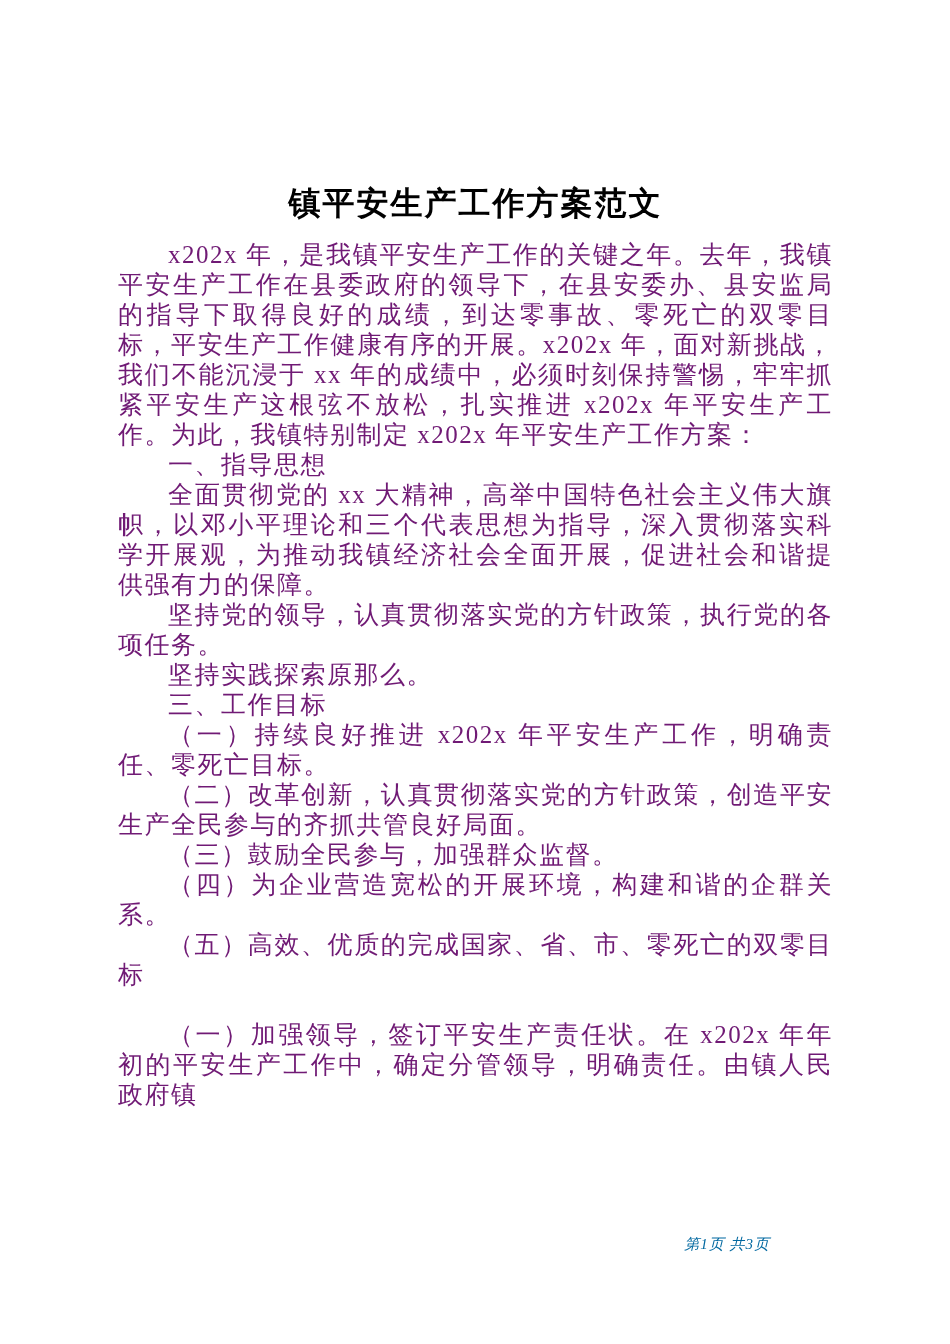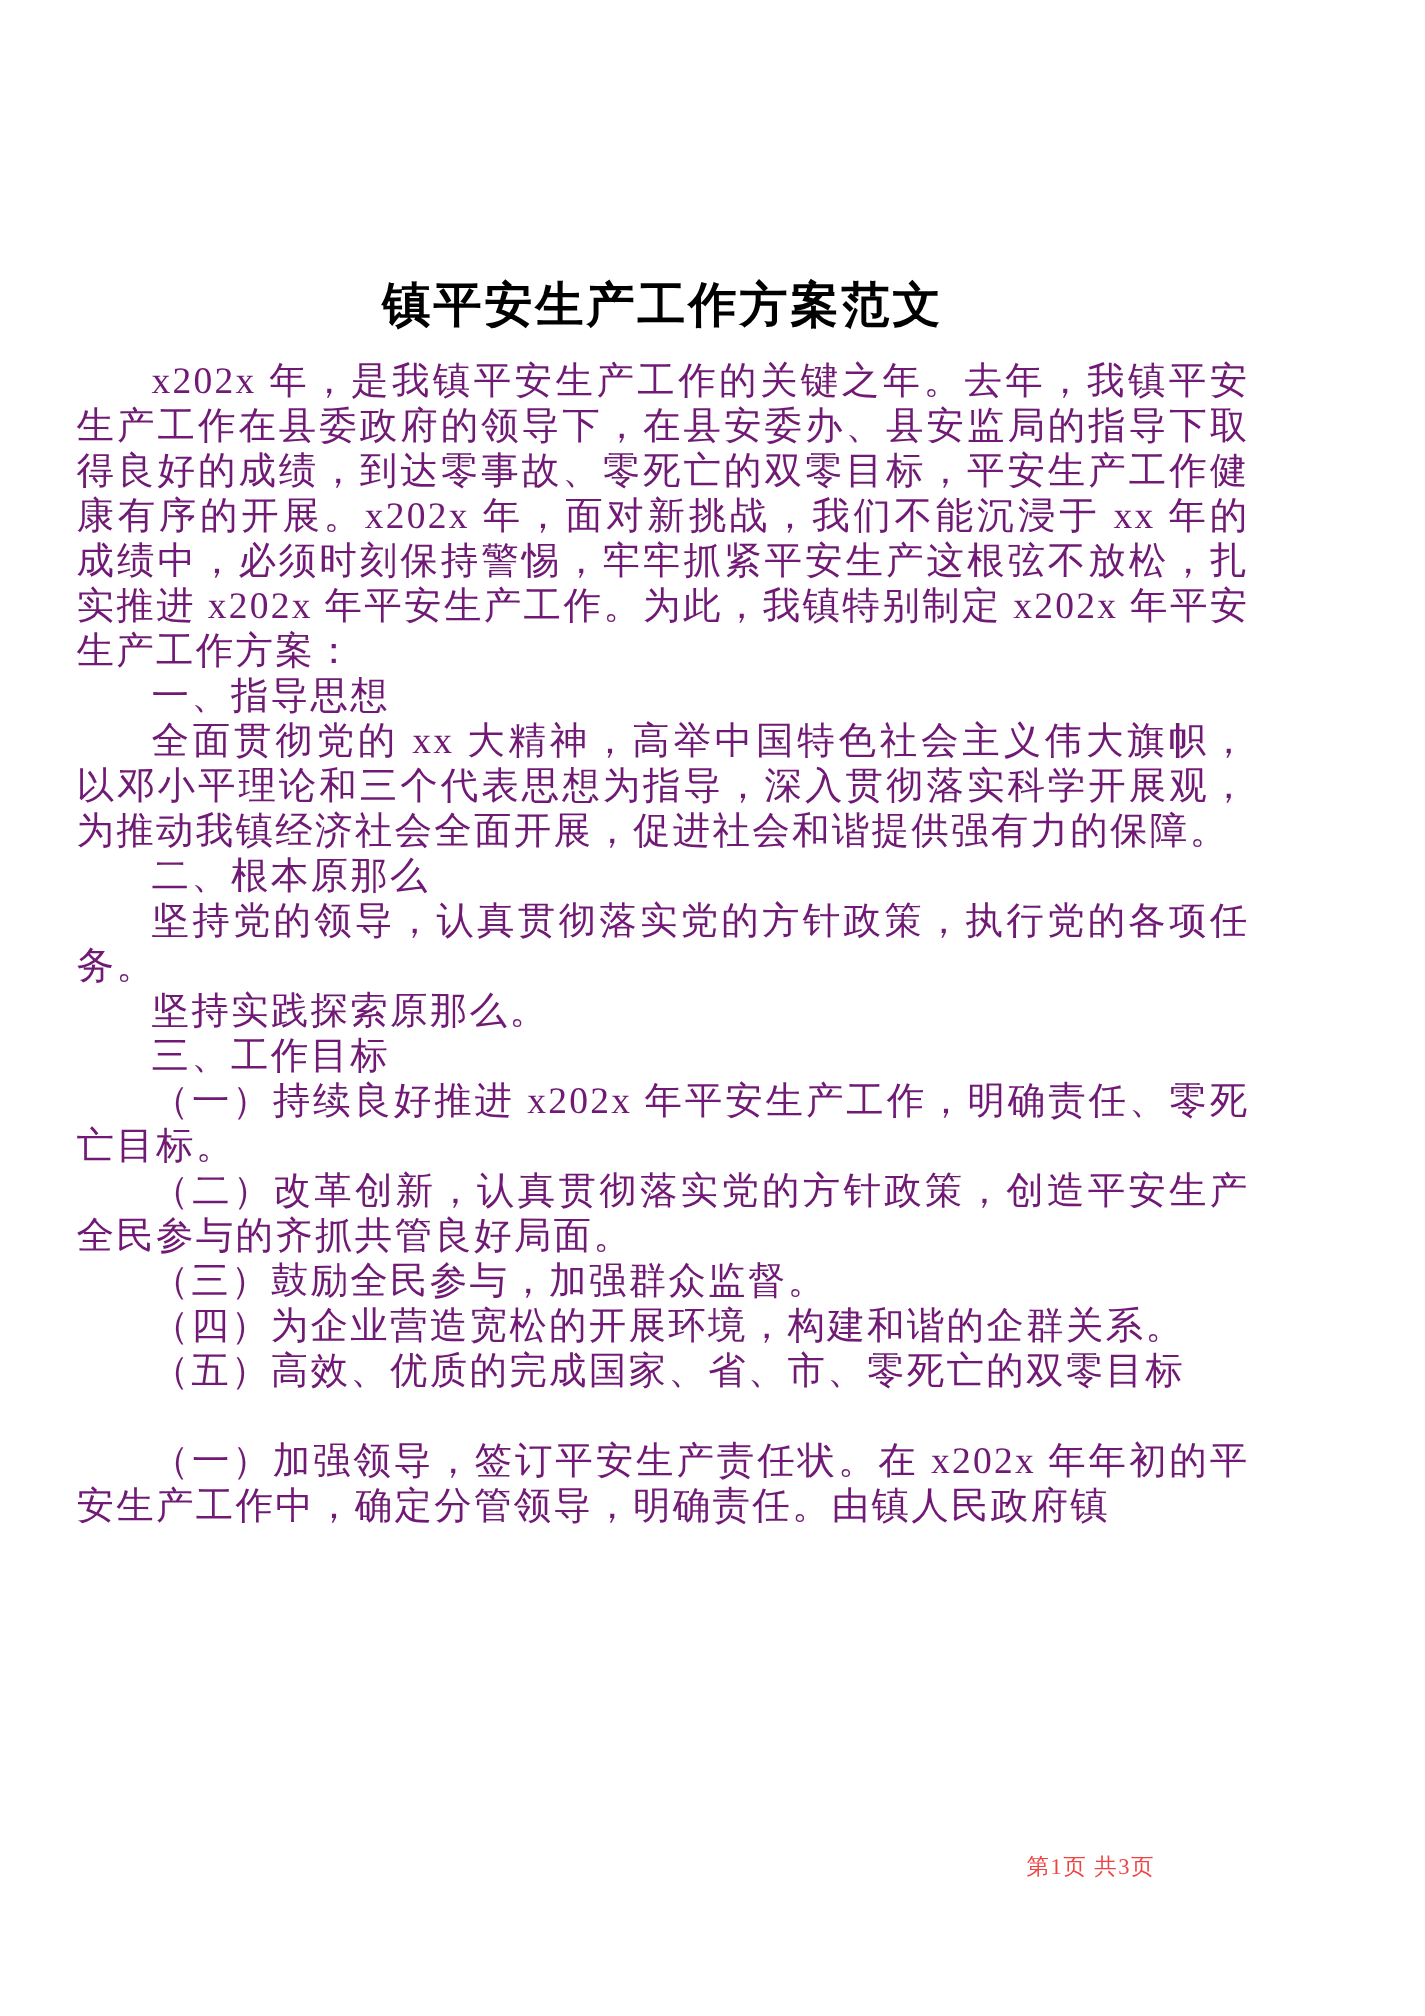--- a/index.html
+++ b/index.html
@@ -7,21 +7,21 @@
     padding: 0;
     background: #ffffff;
   }
   .page {
     position: relative;
     width: 950px;
     height: 1344px;
     margin: 0 auto;
     background: #ffffff;
     box-sizing: border-box;
-    padding: 182px 117px 0 51px;
+    padding: 182px 117px 0 118px;
     font-family: "Liberation Serif", "DejaVu Serif", serif;
     color: #000000;
     overflow: hidden;
   }
   .title {
     margin: 0 0 16px 0;
     text-align: center;
     font-size: 32px;
     font-weight: bold;
     letter-spacing: 2px;
@@ -44,34 +44,34 @@
   .blank {
     margin: 0;
     height: 30px;
   }
   .footer {
     position: absolute;
     right: 180px;
     bottom: 90px;
     font-size: 15px;
     letter-spacing: 1px;
-    color: #ef4444;
+    color: #0369a1;
+    font-style: italic;
   }
 </style>
 </head>
 <body>
 
 <div class="page">
   <h1 class="title">镇平安生产工作方案范文</h1>
 
   <div class="doc-body">
       <p class="para">x202x 年，是我镇平安生产工作的关键之年。去年，我镇平安生产工作在县委政府的领导下，在县安委办、县安监局的指导下取得良好的成绩，到达零事故、零死亡的双零目标，平安生产工作健康有序的开展。x202x 年，面对新挑战，我们不能沉浸于 xx 年的成绩中，必须时刻保持警惕，牢牢抓紧平安生产这根弦不放松，扎实推进 x202x 年平安生产工作。为此，我镇特别制定 x202x 年平安生产工作方案：</p>
       <p class="para">一、指导思想</p>
       <p class="para">全面贯彻党的 xx 大精神，高举中国特色社会主义伟大旗帜，以邓小平理论和三个代表思想为指导，深入贯彻落实科学开展观，为推动我镇经济社会全面开展，促进社会和谐提供强有力的保障。</p>
-      <p class="para">二、根本原那么</p>
       <p class="para">坚持党的领导，认真贯彻落实党的方针政策，执行党的各项任务。</p>
       <p class="para">坚持实践探索原那么。</p>
       <p class="para">三、工作目标</p>
       <p class="para">（一）持续良好推进 x202x 年平安生产工作，明确责任、零死亡目标。</p>
       <p class="para">（二）改革创新，认真贯彻落实党的方针政策，创造平安生产全民参与的齐抓共管良好局面。</p>
       <p class="para">（三）鼓励全民参与，加强群众监督。</p>
       <p class="para">（四）为企业营造宽松的开展环境，构建和谐的企群关系。</p>
       <p class="para">（五）高效、优质的完成国家、省、市、零死亡的双零目标</p>
       <p class="blank"></p>
       <p class="para">（一）加强领导，签订平安生产责任状。在 x202x 年年初的平安生产工作中，确定分管领导，明确责任。由镇人民政府镇</p>

